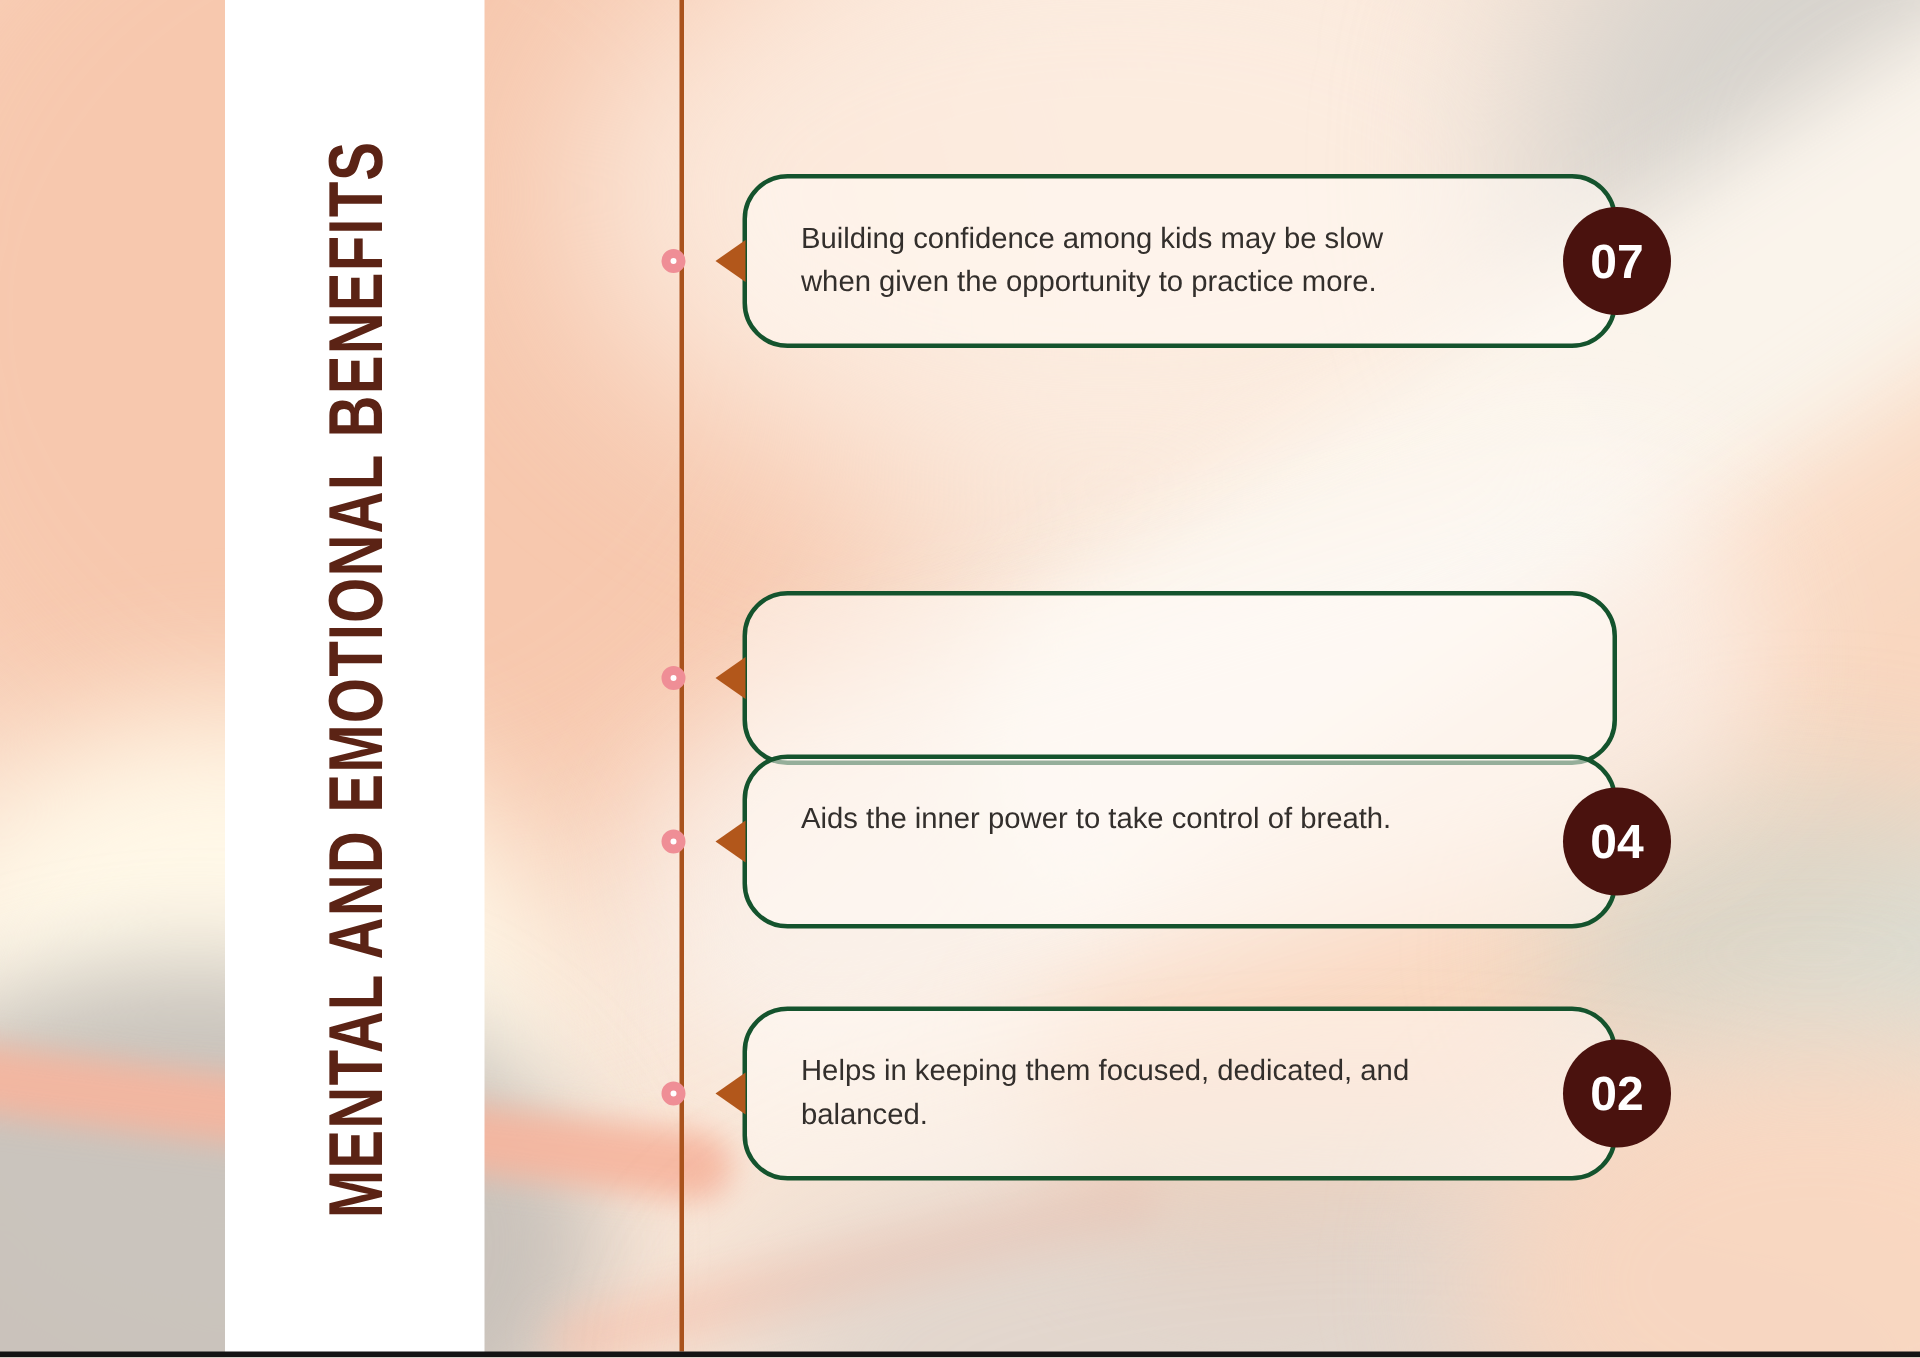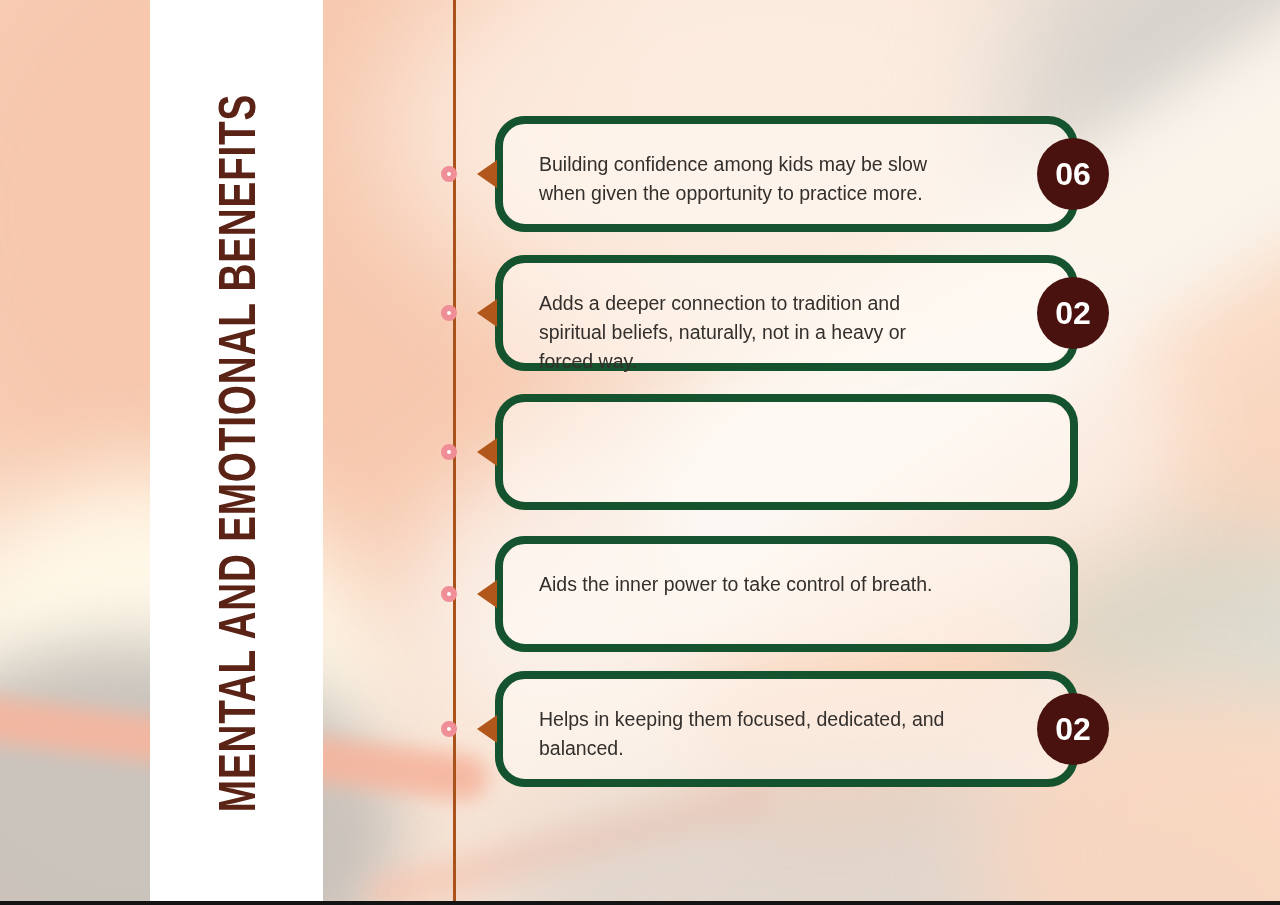--- a/index.html
+++ b/index.html
@@ -31,37 +31,37 @@
     transform:translate(-50%,-50%) rotate(-90deg) scaleX(0.76);
     white-space:nowrap;
     font-size:51px; font-weight:bold; letter-spacing:1px;
     color:#5b2315;
   }
 
   
   .timeline-line { position:absolute; left:453px; top:0; width:3px; height:901px; background:#a9521c; z-index:2; }
 
   .timeline-item { position:absolute; left:0; width:1280px; height:116px; z-index:4; }
-  .item-1 { top:116px; } .item-2 { top:255px; } .item-3 { top:394px; } .item-4 { top:536px; } .item-5 { top:671px; }
+  .item-1 { top:116px; } .item-2 { top:255px; } .item-3 { top:394px; } .item-4 { top:503px; } .item-5 { top:671px; }
 
   .node {
     position:absolute; left:441px; top:50%; transform:translateY(-50%);
     width:16px; height:16px; background:#ffffff;
     border:6px solid #ef8e96; border-radius:50%; z-index:5;
   }
   .arrow {
     position:absolute; left:477px; top:50%; transform:translateY(-50%);
     width:0; height:0;
     border-top:14px solid transparent; border-bottom:14px solid transparent;
     border-right:20px solid #b2571b; z-index:5;
   }
   .card {
     position:absolute; left:495px; top:0; width:583px; height:116px;
     background:rgba(255,249,244,.55);
-    border:8px solid #14532d; border-radius:30px;
+    border:3px solid #14532d; border-radius:30px;
   }
   .card-text {
     padding:26px 112px 0 36px;
     font-size:19.5px; line-height:29px; color:#332f2c;
   }
   .badge {
     position:absolute; right:-39px; top:50%; transform:translateY(-50%);
     width:72px; height:72px; border-radius:50%;
     background:#4a120e; color:#ffffff;
     display:flex; align-items:center; justify-content:center;
@@ -93,45 +93,38 @@
     <div class="vertical-title">MENTAL AND EMOTIONAL BENEFITS</div>
   </div>
 
   <div class="timeline-line"></div>
 
   <div class="timeline-item item-1">
     <div class="node"></div>
     <div class="arrow"></div>
     <div class="card">
       <div class="card-text">Building confidence among kids may be slow when given the opportunity to practice more.</div>
-      <div class="badge">06</div>
+      <div class="badge">07</div>
     </div>
   </div>
 
-  <div class="timeline-item item-2">
-    <div class="node"></div>
-    <div class="arrow"></div>
-    <div class="card">
-      <div class="card-text">Adds a deeper connection to tradition and spiritual beliefs, naturally, not in a heavy or forced way.</div>
-      <div class="badge">02</div>
-    </div>
-  </div>
 
   <div class="timeline-item item-3">
     <div class="node"></div>
     <div class="arrow"></div>
     <div class="card">
     </div>
   </div>
 
   <div class="timeline-item item-4">
     <div class="node"></div>
     <div class="arrow"></div>
     <div class="card">
       <div class="card-text">Aids the inner power to take control of breath.</div>
+      <div class="badge">04</div>
     </div>
   </div>
 
   <div class="timeline-item item-5">
     <div class="node"></div>
     <div class="arrow"></div>
     <div class="card">
       <div class="card-text">Helps in keeping them focused, dedicated, and balanced.</div>
       <div class="badge">02</div>
     </div>

